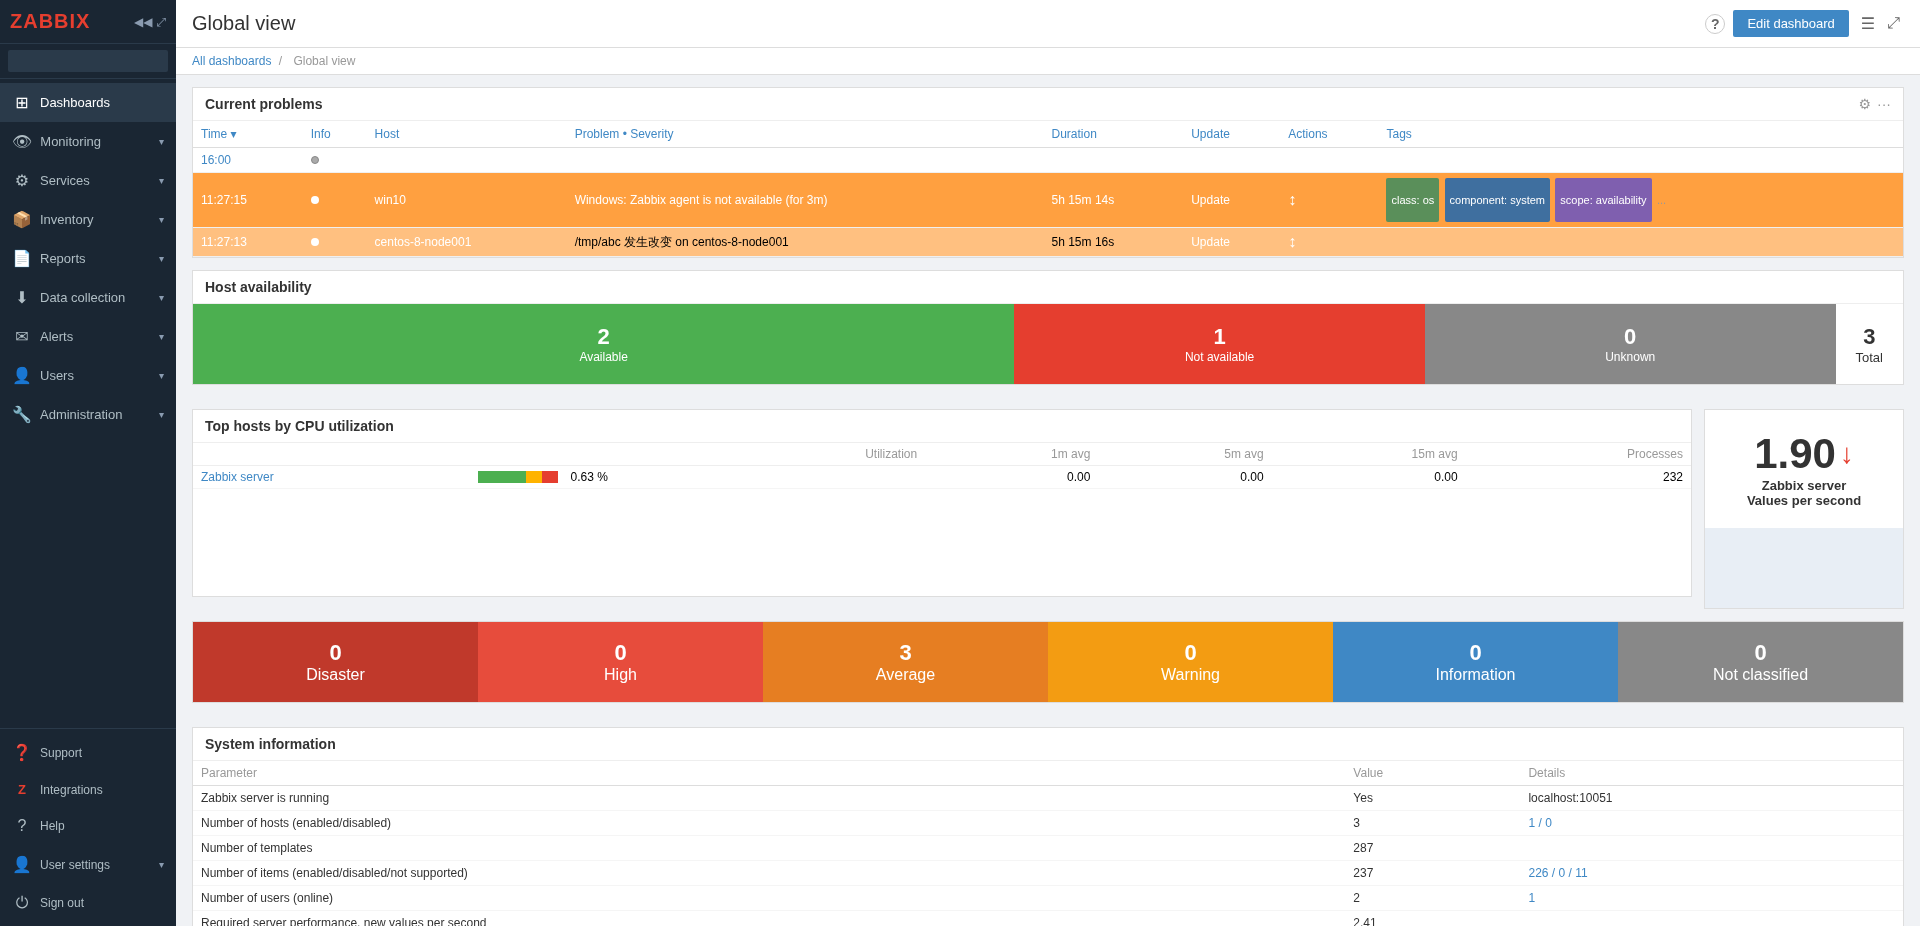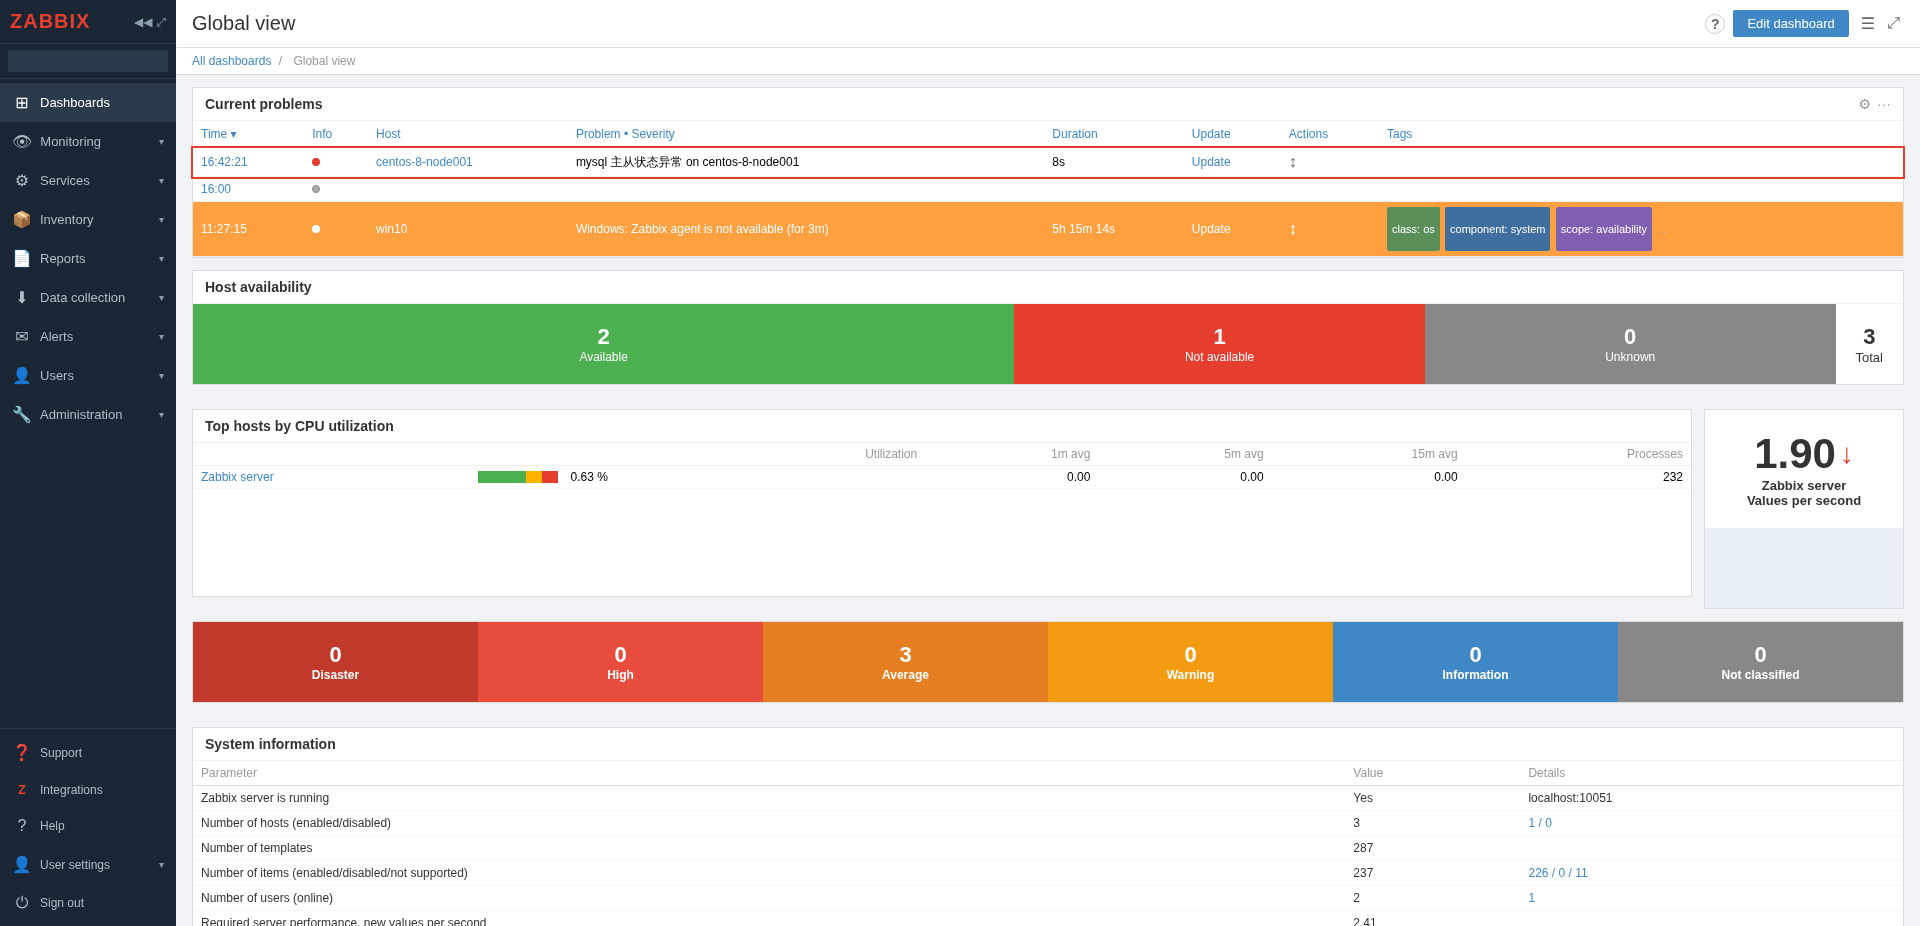--- a/index.html
+++ b/index.html
@@ -324,21 +324,21 @@
     .sev-bar {
       flex: 1;
       display: flex;
       flex-direction: column;
       align-items: center;
       justify-content: center;
       color: #fff;
       font-weight: bold;
     }
     .sev-bar .sev-count { font-size: 22px; }
-    .sev-bar .sev-label { font-size: 12px; font-weight: bold; }
+    .sev-bar .sev-label { font-size: 16px; font-weight: normal; }
     .sev-disaster { background: #c0392b; }
     .sev-high { background: #e74c3c; }
     .sev-average { background: #e67e22; }
     .sev-warning { background: #f39c12; }
     .sev-info { background: #3f88c5; }
     .sev-notclass { background: #888; }
 
     
     .sysinfo-table {
       width: 100%;
@@ -521,30 +521,20 @@
             <th>Host</th>
             <th>Problem • Severity</th>
             <th>Duration</th>
             <th>Update</th>
             <th>Actions</th>
             <th>Tags</th>
           </tr>
         </thead>
         <tbody>
 
-          <tr style="outline: 2px solid #e53e2f;">
-            <td><a class="time-link">16:42:21</a></td>
-            <td><span class="info-dot" style="background:#e53e2f;"></span></td>
-            <td><a class="time-link">centos-8-node001</a></td>
-            <td>mysql 主从状态异常 on centos-8-node001</td>
-            <td>8s</td>
-            <td><a class="update-link">Update</a></td>
-            <td><span class="actions-icon">↕</span></td>
-            <td></td>
-          </tr>
 
           <tr>
             <td style="color:#3f88c5;"><a class="time-link">16:00</a></td>
             <td><span style="display:inline-block;width:8px;height:8px;border-radius:50%;background:#aaa;border:1px solid #888;"></span></td>
             <td></td>
             <td></td>
             <td></td>
             <td></td>
             <td></td>
             <td></td>
@@ -559,20 +549,30 @@
             <td><a style="color:#fff;">Update</a></td>
             <td><span class="actions-icon" style="color:#fff;">↕</span></td>
             <td>
               <span class="tag-badge tag-os">class: os</span>
               <span class="tag-badge tag-component">component: system</span>
               <span class="tag-badge tag-scope">scope: availability</span>
               <span class="tag-more">...</span>
             </td>
           </tr>
 
+          <tr class="row-warning-light">
+            <td><a class="time-link" style="color:#fff;">11:27:13</a></td>
+            <td><span style="display:inline-block;width:8px;height:8px;border-radius:50%;background:#fff;"></span></td>
+            <td><a style="color:#fff;">centos-8-node001</a></td>
+            <td>/tmp/abc 发生改变 on centos-8-node001</td>
+            <td>5h 15m 16s</td>
+            <td><a style="color:#fff;">Update</a></td>
+            <td><span class="actions-icon" style="color:#fff;">↕</span></td>
+            <td></td>
+          </tr>
         </tbody>
       </table>
     </div>
 
     <div class="bottom-grid">
 
       <div class="bottom-grid-left">
 
         <div class="panel">
           <div class="panel-header">

